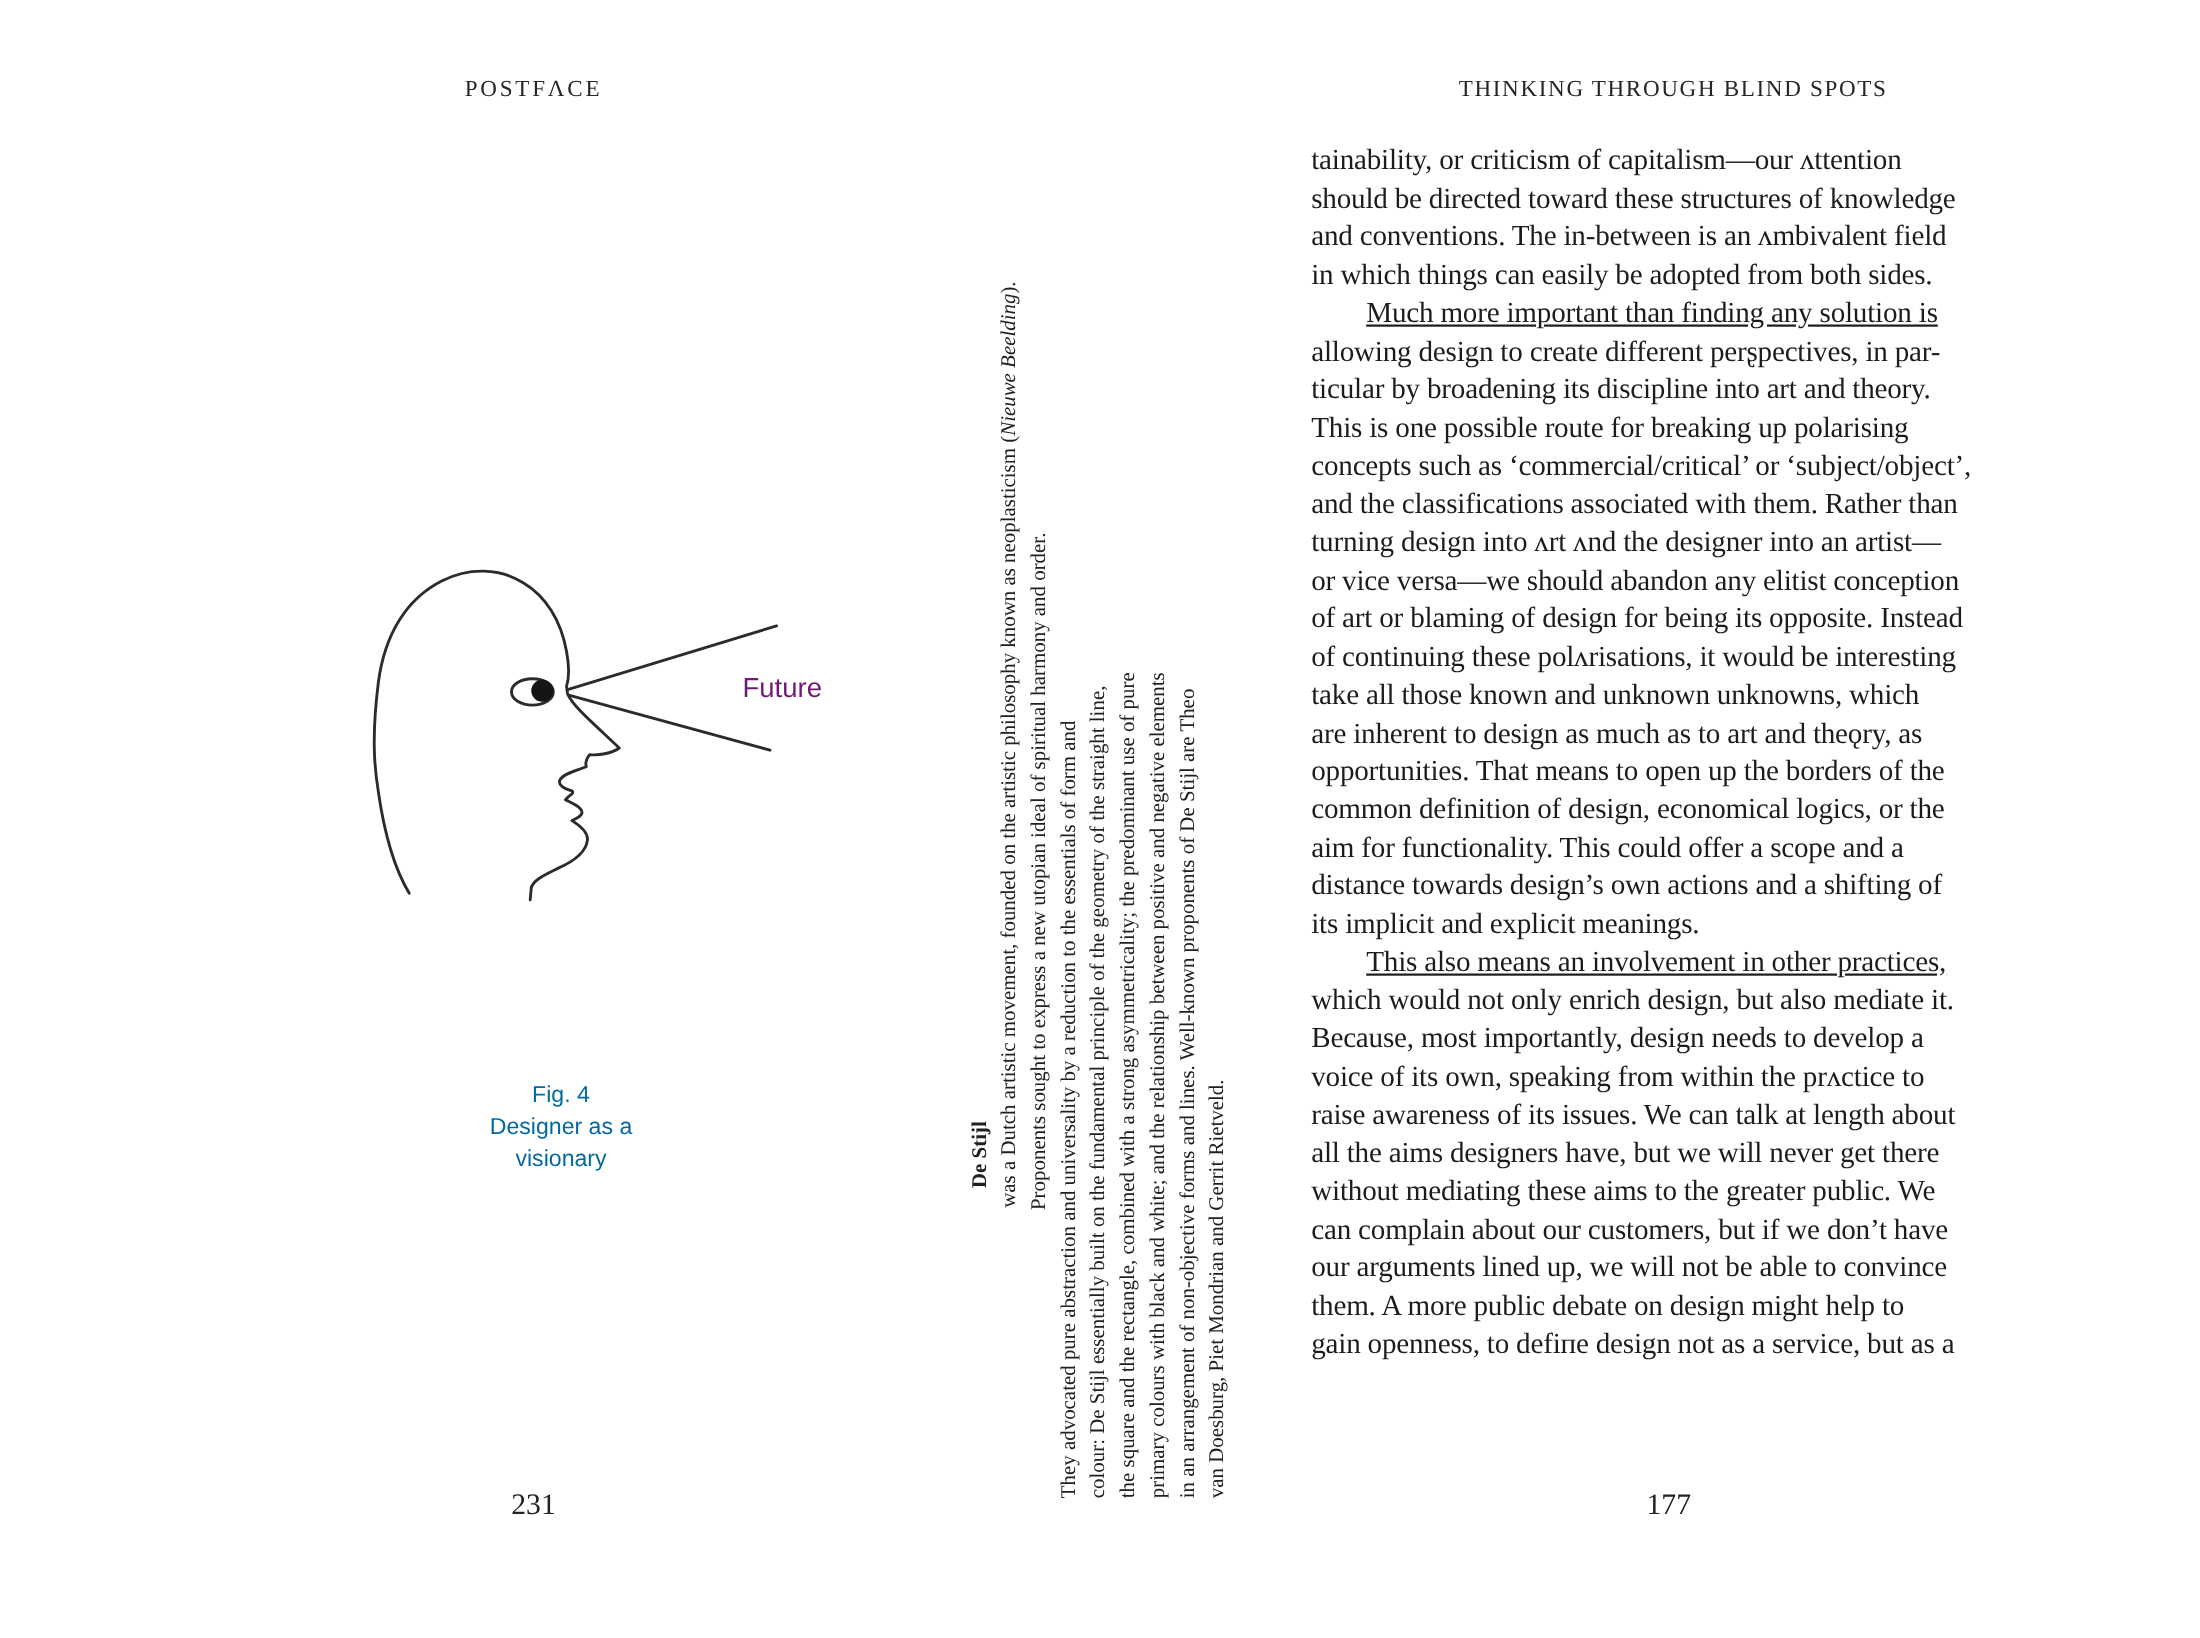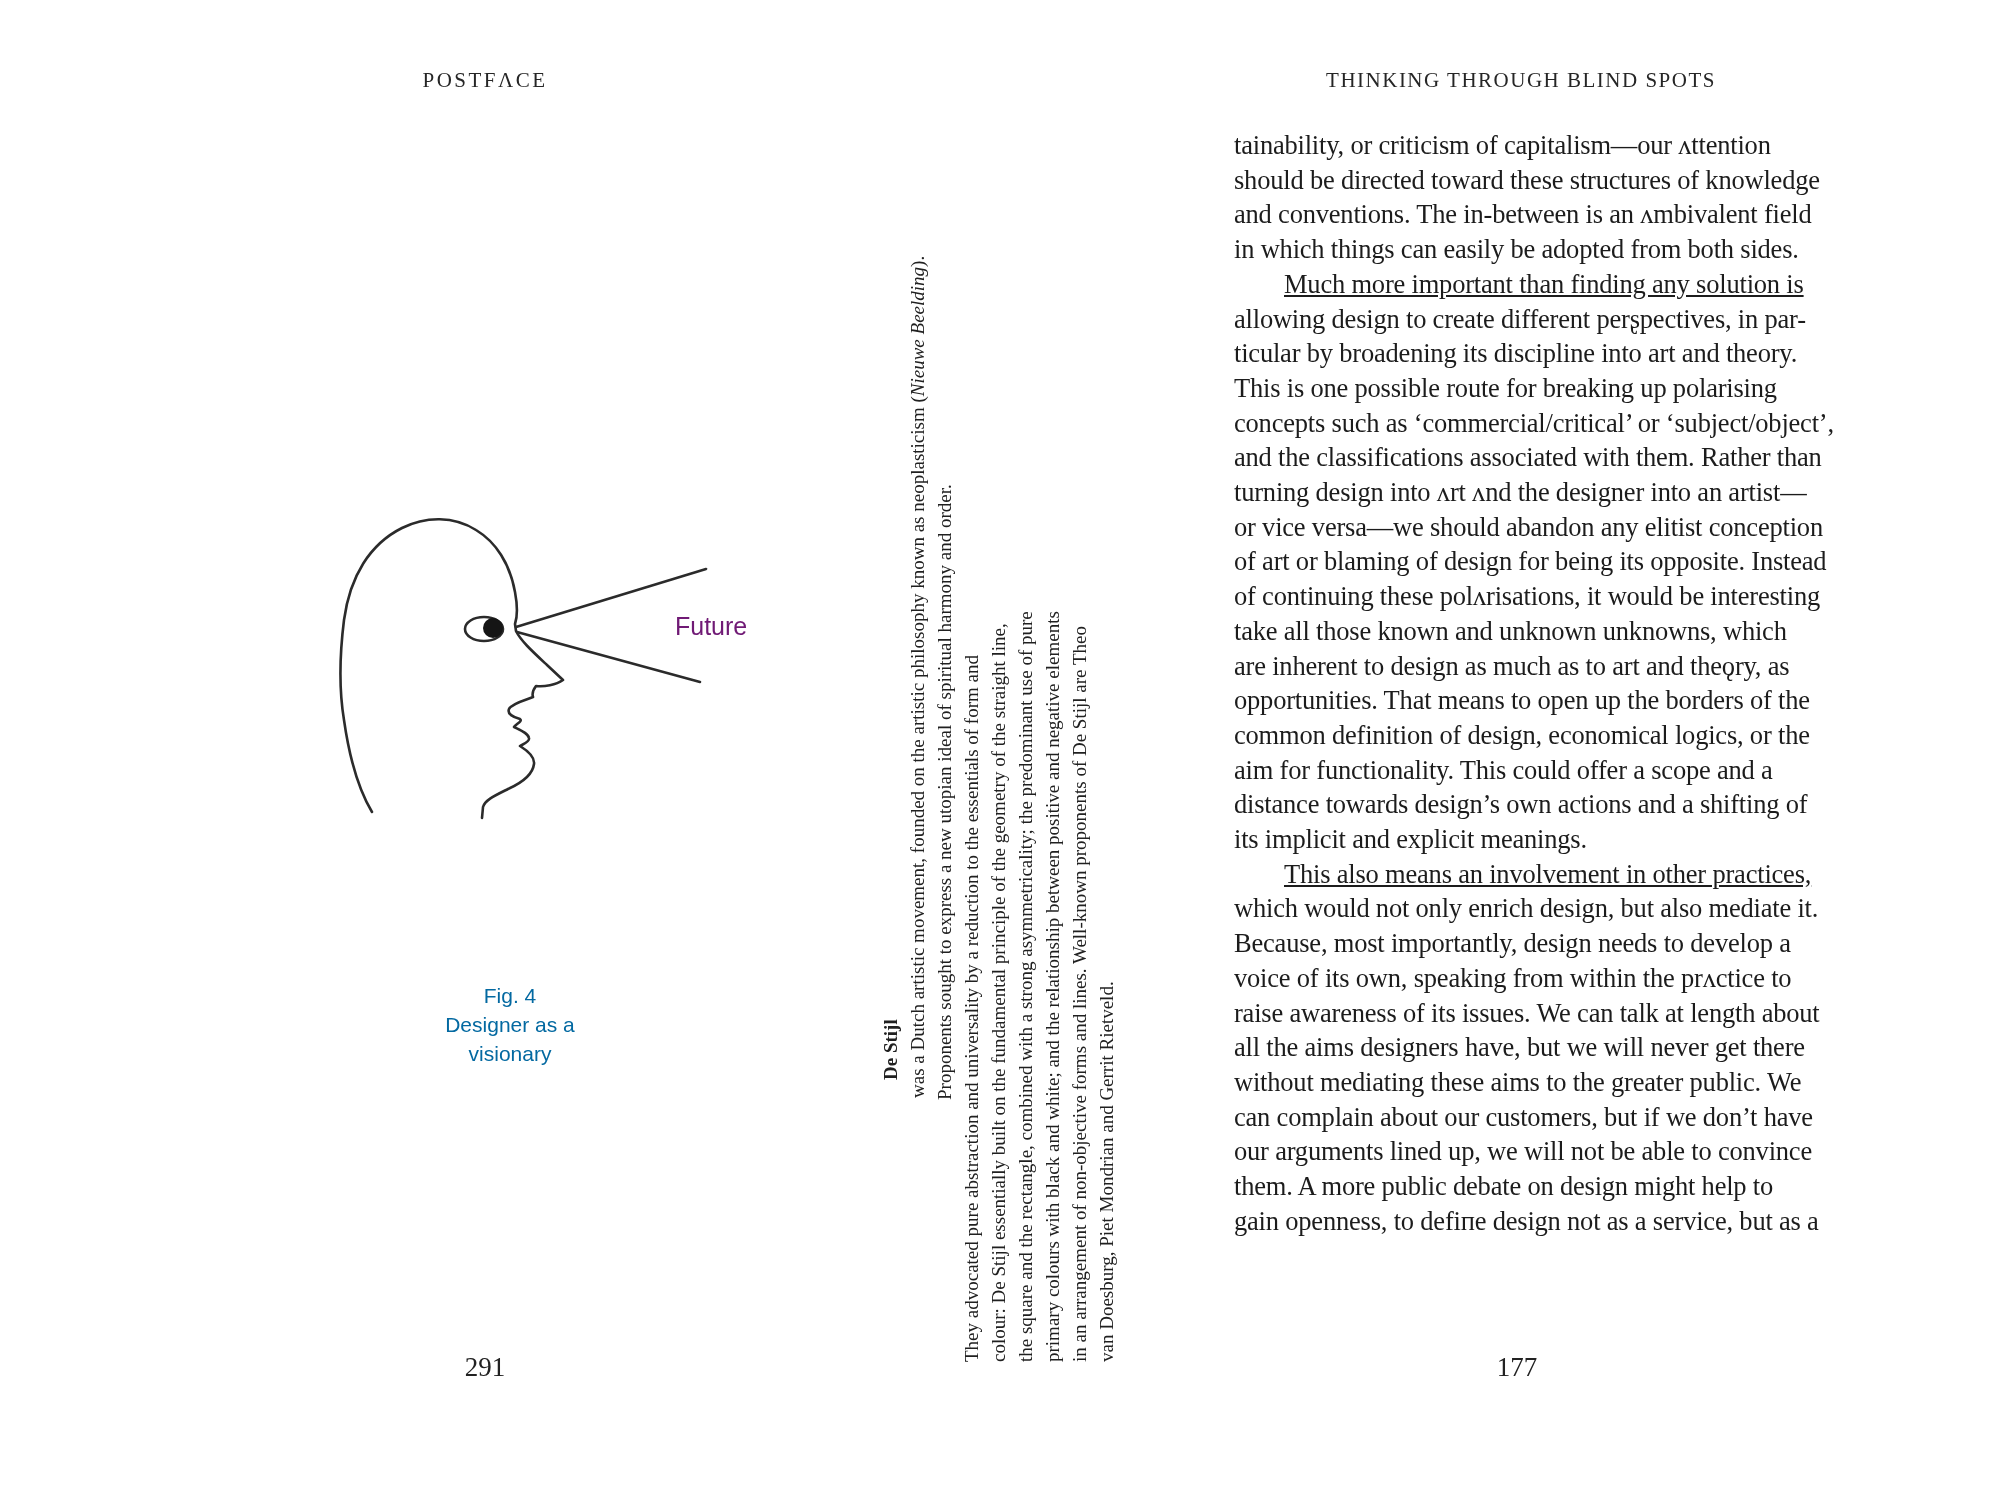--- a/index.html
+++ b/index.html
@@ -9,21 +9,21 @@
     font-family:"Liberation Serif","DejaVu Serif","DejaVu Sans",serif;
   }
   .abs{position:absolute;}
   
   .running-head{
     font-size:21px;letter-spacing:2.5px;text-align:center;
     color:#262626;white-space:nowrap;
   }
   
   .body-col{
-    left:1234px;top:128px;width:690px;
+    left:1192px;top:128px;width:690px;
     font-size:26.5px;line-height:34.7px;letter-spacing:-0.2px;
   }
   .body-col .bline{white-space:nowrap;}
   .body-col .indent{padding-left:50px;text-decoration:underline;}
   
   .pagenum{font-size:27px;text-align:center;width:200px;color:#222;}
   
   .sans{font-family:"Liberation Sans","DejaVu Sans",sans-serif;}
   .fig-caption{
     left:360px;top:981px;width:300px;text-align:center;
@@ -93,21 +93,21 @@
   <div class="nline ind-a"><span>was a Dutch artistic movement, founded on the artistic philosophy known as neoplasticism (</span><i>Nieuwe Beelding</i><span>).</span></div>
   <div class="nline ind-b">Proponents sought to express a new utopian ideal of spiritual harmony and order.</div>
   <div class="nline">They advocated pure abstraction and universality by a reduction to the essentials of form and</div>
   <div class="nline">colour: De Stijl essentially built on the fundamental principle of the geometry of the straight line,</div>
   <div class="nline">the square and the rectangle, combined with a strong asymmetricality; the predominant use of pure</div>
   <div class="nline">primary colours with black and white; and the relationship between positive and negative elements</div>
   <div class="nline">in an arrangement of non-objective forms and lines. Well-known proponents of De Stijl are Theo</div>
   <div class="nline">van Doesburg, Piet Mondrian and Gerrit Rietveld.</div>
 </div>
 
-<div class="abs pagenum" style="left:385px;top:1352px;">291</div>
+<div class="abs pagenum" style="left:385px;top:1352px;">231</div>
 
 <div class="abs running-head" style="left:1176px;top:68px;width:690px;letter-spacing:1.5px;">THINKING THROUGH BLIND SPOTS</div>
 
 <div class="abs body-col">
   <div class="bline">tainability, or criticism of capitalism—our ʌttention</div>
   <div class="bline">should be directed toward these structures of knowledge</div>
   <div class="bline">and conventions. The in-between is an ʌmbivalent field</div>
   <div class="bline">in which things can easily be adopted from both sides.</div>
   <div class="bline indent">Much more important than finding any solution is</div>
   <div class="bline">allowing design to create different perʂpectives, in par-</div>

